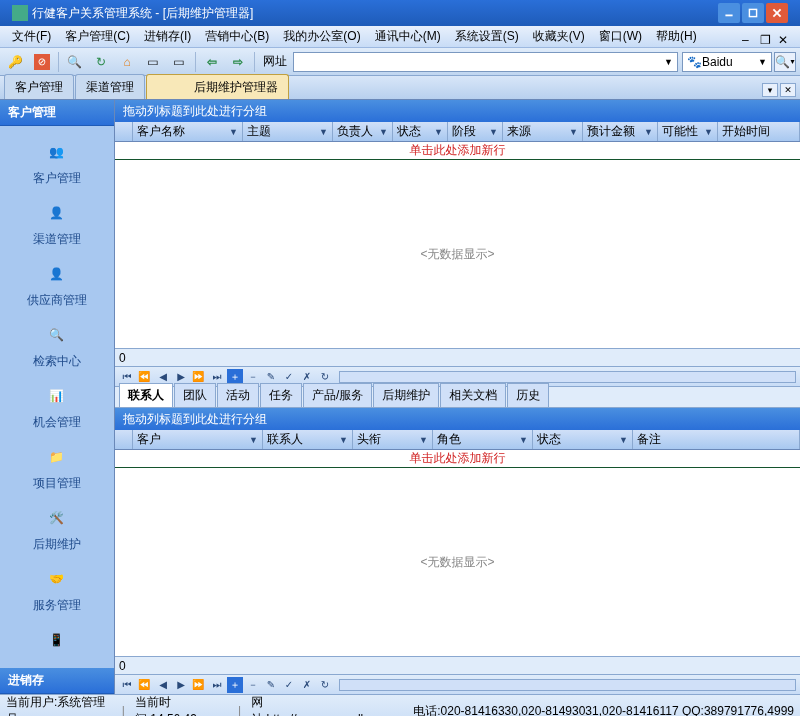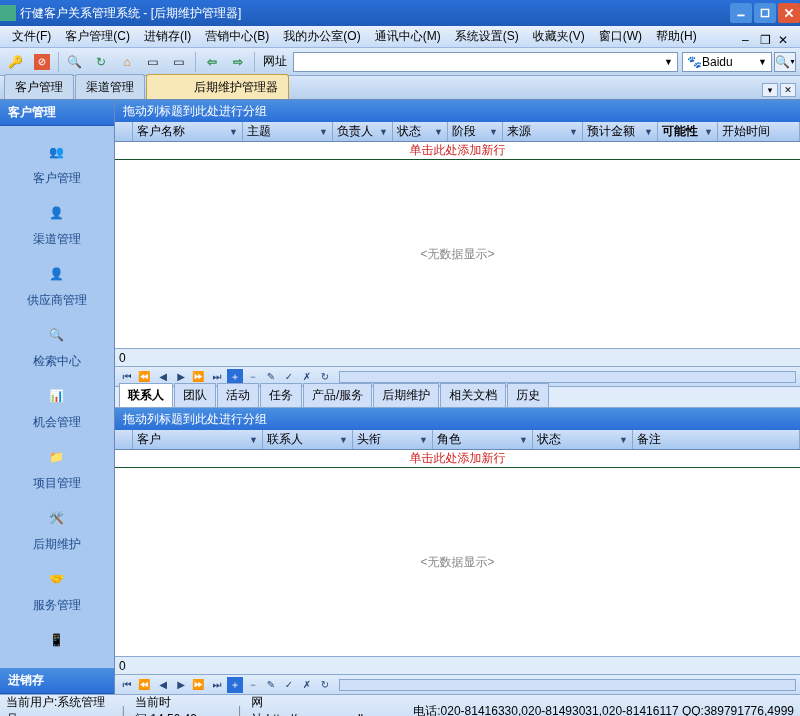--- a/index.html
+++ b/index.html
@@ -1,18 +1,18 @@
 <!DOCTYPE html>
 <html><head>
 <meta charset="utf-8">
 <style>
 * { box-sizing: border-box; margin: 0; padding: 0; font-family: "Microsoft YaHei", SimSun, sans-serif; font-size: 12px; }
 body { background: #fff; width: 800px; height: 716px; overflow: hidden; }
 
-.titlebar { height: 26px; background: linear-gradient(#2a6fd8, #1e5bb8); display: flex; align-items: center; padding: 0 0; color: #fff; }
+.titlebar { height: 26px; background: linear-gradient(#2a6fd8, #1e5bb8); display: flex; align-items: center; padding: 0 12px; color: #fff; }
 .titlebar-icon { width: 16px; height: 16px; background: #4a8; margin-right: 4px; display: inline-block; }
 .titlebar-text { flex: 1; font-size: 12px; }
 .win-btn { width: 22px; height: 20px; margin-left: 2px; display: flex; align-items: center; justify-content: center; cursor: pointer; border-radius: 2px; }
 .win-min { background: #4a8fe0; } .win-max { background: #4a8fe0; } .win-close { background: #e05a3a; }
 .win-btn svg { width: 12px; height: 12px; }
 
 .menubar { height: 22px; background: linear-gradient(#e8f0fc, #c8dcf6); display: flex; align-items: flex-end; padding: 0 6px; gap: 2px; border-bottom: 1px solid #9cb8e0; }
 .menu-item { padding: 2px 6px; cursor: pointer; }
 .mdi-ctrls { margin-left: auto; display: flex; gap: 2px; }
 .mdi-btn { width: 16px; height: 14px; cursor: pointer; }
@@ -215,21 +215,21 @@
           <span class="gh-drop">▼</span>
         </div>
       <div class="gh-cell" style="width:80px;">
           <span>来源</span>
           <span class="gh-drop">▼</span>
         </div>
       <div class="gh-cell" style="width:75px;">
           <span>预计金额</span>
           <span class="gh-drop">▼</span>
         </div>
-      <div class="gh-cell" style="width:60px;font-weight:bold;">
+      <div class="gh-cell" style="width:60px;">
           <span>可能性</span>
           <span class="gh-drop">▼</span>
         </div>
       <div class="gh-cell" style="flex:1;">
           <span>开始时间</span>
         </div>
     </div>
     <div class="grid-newrow">单击此处添加新行</div>
     <div class="grid-body" style="height:200px;">
       <span>&lt;无数据显示&gt;</span>

